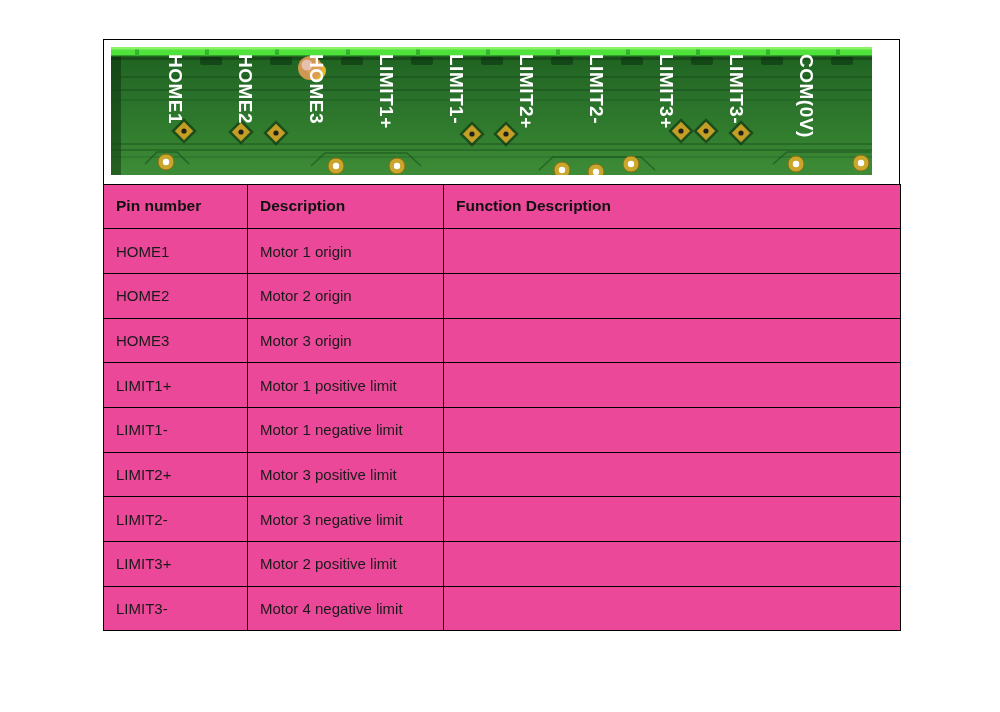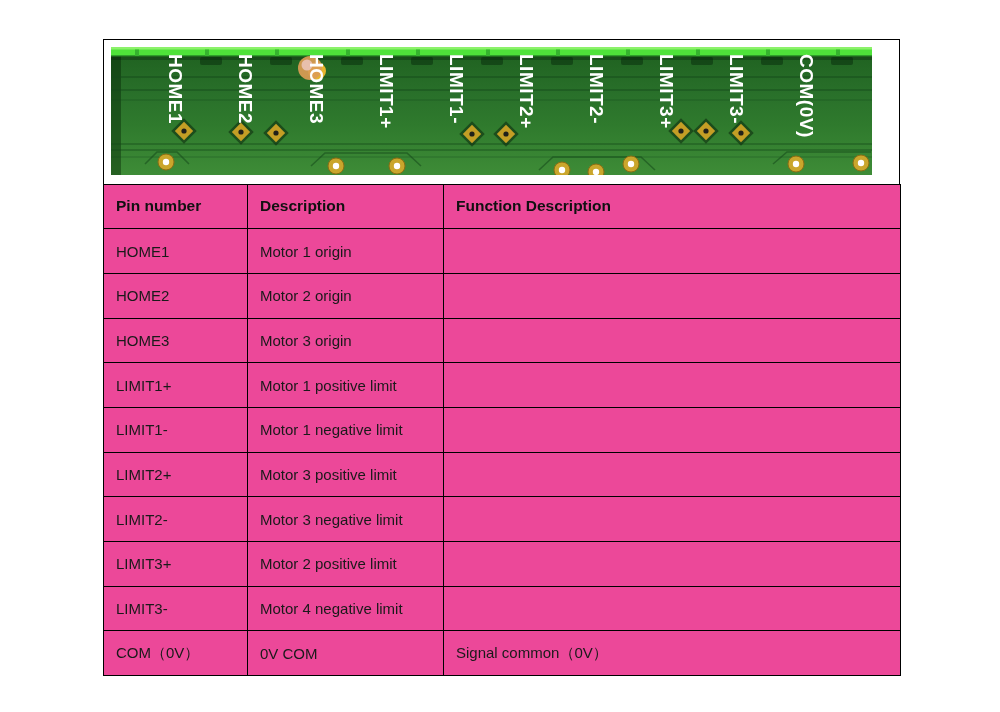--- a/index.html
+++ b/index.html
@@ -246,22 +246,17 @@
         <tr>
           <td>LIMIT3+</td>
           <td>Motor 2 positive limit</td>
           <td></td>
         </tr>
         <tr>
           <td>LIMIT3-</td>
           <td>Motor 4 negative limit</td>
           <td></td>
         </tr>
-        <tr>
-          <td>COM（0V）</td>
-          <td>0V COM</td>
-          <td>Signal common（0V）</td>
-        </tr>
       </tbody>
     </table>
 
   </div>
 </div>
 
 </body></html>

